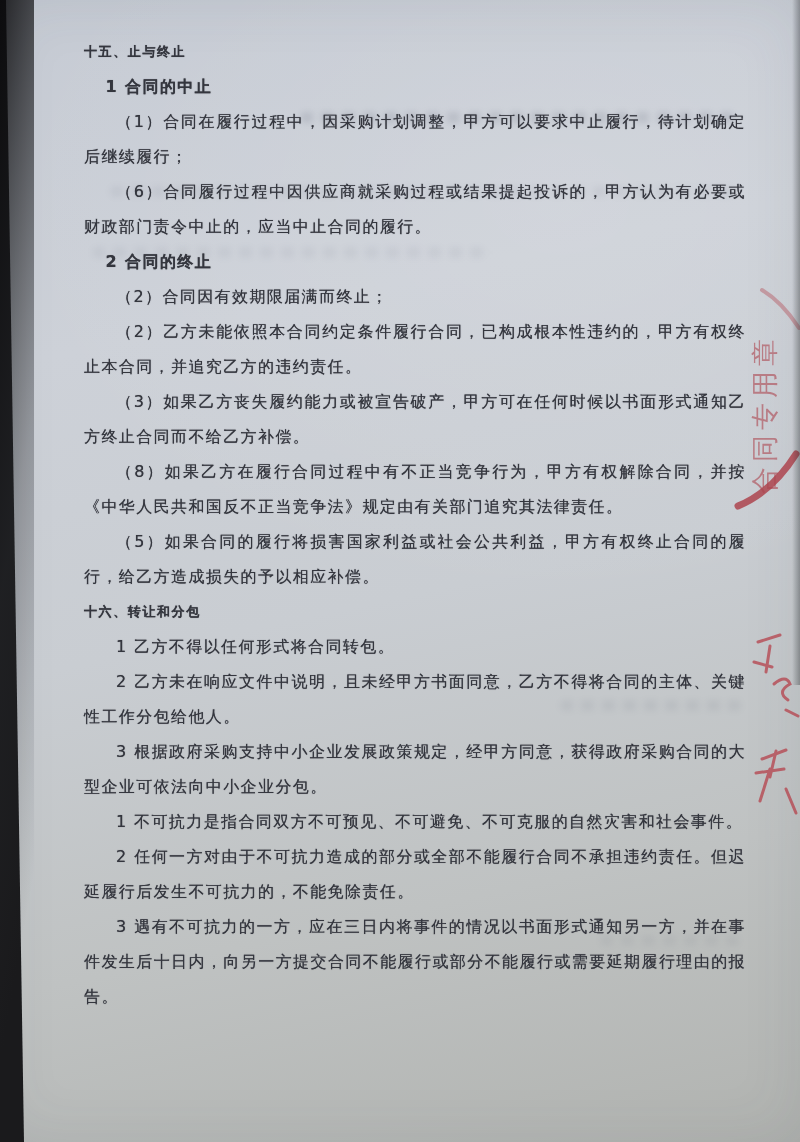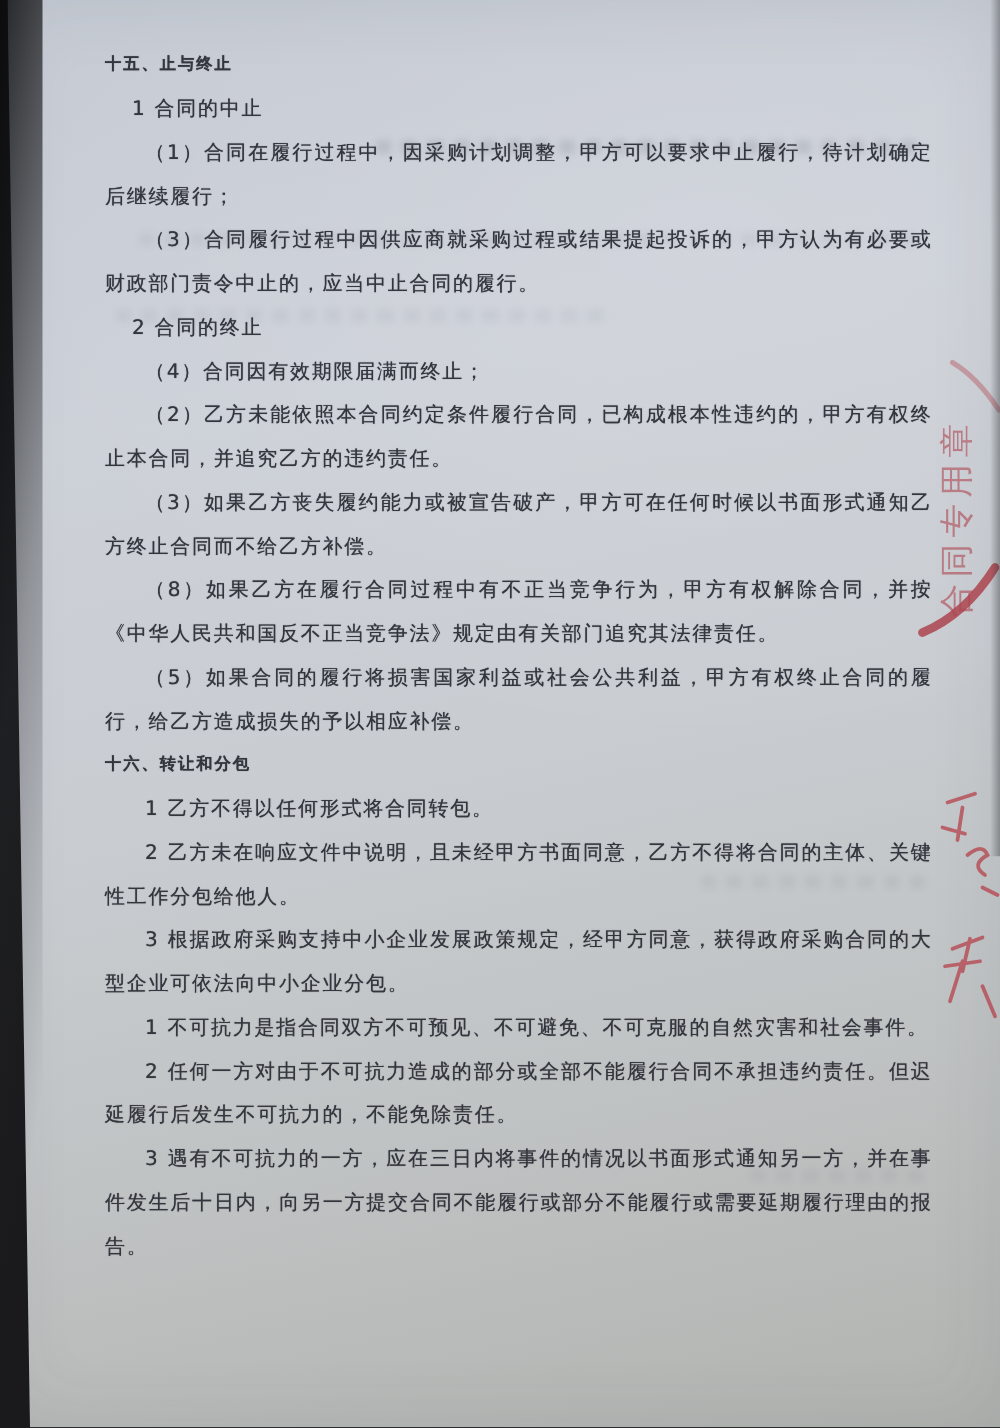--- a/index.html
+++ b/index.html
@@ -31,21 +31,21 @@
     position:absolute;left:84px;right:54px;top:34px;
     color:#34363e;
     font-size:16px;letter-spacing:1.4px;line-height:35px;
     text-align:justify;
     text-shadow:0 0 0.7px rgba(52,54,62,0.85);
   }
   .content h2{
     font-size:13px;font-weight:700;margin:0;line-height:35px;letter-spacing:1.6px;
   }
   .content p{margin:0;}
-  .sub{text-indent:1.35em;font-weight:400;}
+  .sub{text-indent:1.35em;font-weight:700;}
   .para{text-indent:2em;}
   
   .ghost{
     position:absolute;height:11px;border-radius:5px;
     background:repeating-linear-gradient(90deg,rgba(88,94,112,0.38) 0 13px,rgba(88,94,112,0) 13px 21px);
     filter:blur(3px);pointer-events:none;
   }
   .g1{left:300px;right:58px;top:112px;opacity:.42;}
   .g2{left:110px;right:64px;top:186px;opacity:.20;}
   .g3{left:92px;width:400px;top:247px;opacity:.18;}
@@ -62,23 +62,23 @@
 <div class="ghost g1"></div>
 <div class="ghost g2"></div>
 <div class="ghost g3"></div>
 <div class="ghost g4"></div>
 <div class="ghost g5"></div>
 
 <div class="content">
   <h2>十五、止与终止</h2>
   <p class="sub">1 合同的中止</p>
   <p class="para">（1）合同在履行过程中，因采购计划调整，甲方可以要求中止履行，待计划确定后继续履行；</p>
-  <p class="para">（3）合同履行过程中因供应商就采购过程或结果提起投诉的，甲方认为有必要或财政部门责令中止的，应当中止合同的履行。</p>
+  <p class="para">（6）合同履行过程中因供应商就采购过程或结果提起投诉的，甲方认为有必要或财政部门责令中止的，应当中止合同的履行。</p>
   <p class="sub">2 合同的终止</p>
-  <p class="para">（4）合同因有效期限届满而终止；</p>
+  <p class="para">（2）合同因有效期限届满而终止；</p>
   <p class="para">（2）乙方未能依照本合同约定条件履行合同，已构成根本性违约的，甲方有权终止本合同，并追究乙方的违约责任。</p>
   <p class="para">（3）如果乙方丧失履约能力或被宣告破产，甲方可在任何时候以书面形式通知乙方终止合同而不给乙方补偿。</p>
   <p class="para">（8）如果乙方在履行合同过程中有不正当竞争行为，甲方有权解除合同，并按《中华人民共和国反不正当竞争法》规定由有关部门追究其法律责任。</p>
   <p class="para">（5）如果合同的履行将损害国家利益或社会公共利益，甲方有权终止合同的履行，给乙方造成损失的予以相应补偿。</p>
 
   <h2>十六、转让和分包</h2>
   <p class="para">1 乙方不得以任何形式将合同转包。</p>
   <p class="para">2 乙方未在响应文件中说明，且未经甲方书面同意，乙方不得将合同的主体、关键性工作分包给他人。</p>
   <p class="para">3 根据政府采购支持中小企业发展政策规定，经甲方同意，获得政府采购合同的大型企业可依法向中小企业分包。</p>
 

